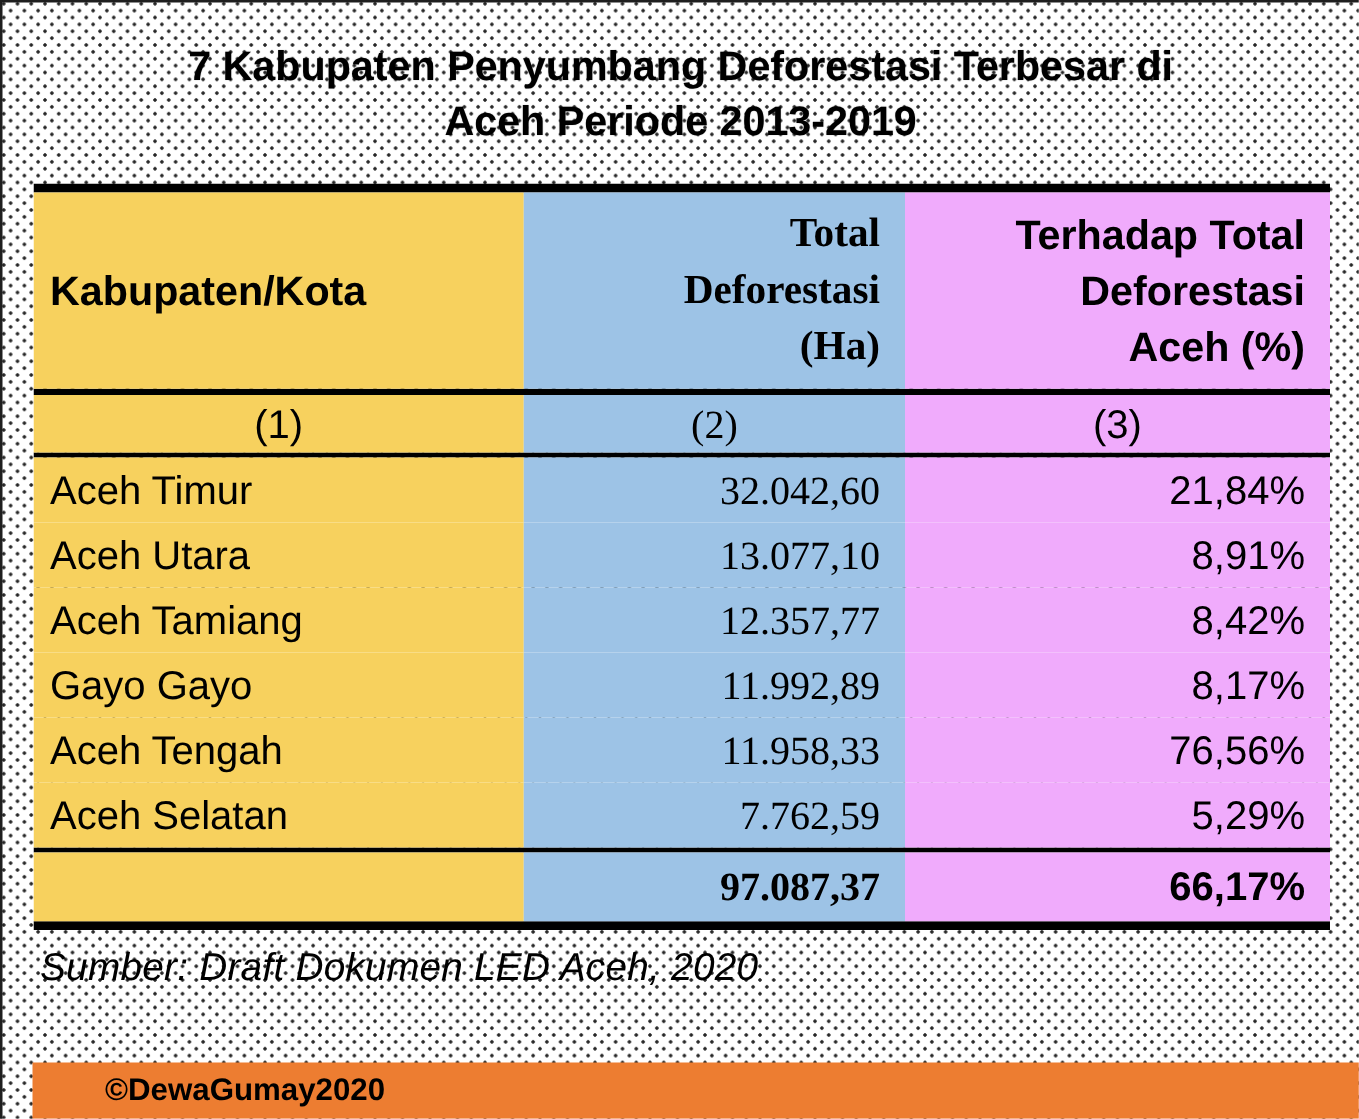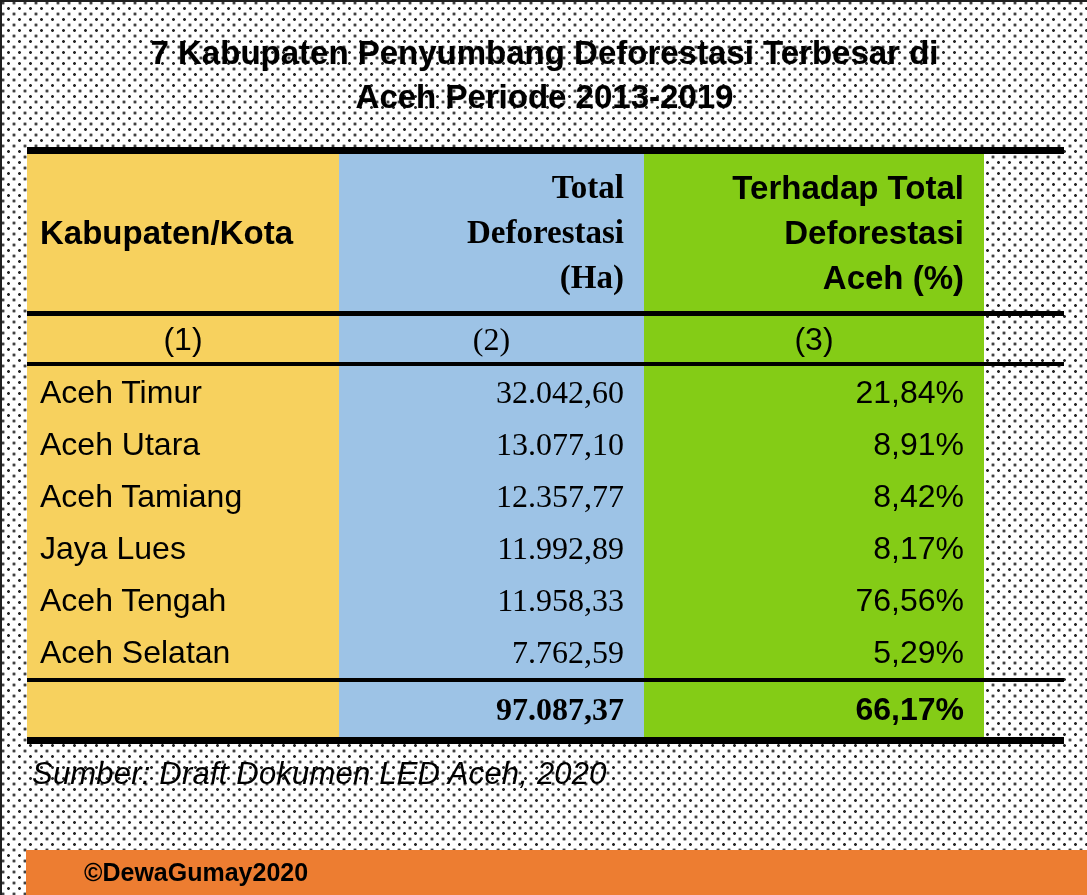--- a/index.html
+++ b/index.html
@@ -31,23 +31,23 @@
     text-shadow: 0 0 1px rgba(0,0,0,0.35);
     border-radius: 29px;
   }
   .datatable {
     margin-left: 25px;
     width: 1037px;
     border-top: 7px solid #000;
     border-bottom: 7px solid #000;
   }
   .trow { display: flex; width: 100%; }
-  .c1 { width: 312px; background: #F7D15E; }
+  .c1 { width: 392px; background: #F7D15E; }
   .c2 { width: 305px; background: #9DC3E6; font-family: Liberation Serif, serif; }
-  .c3 { width: 340px; background: #84cc16; }
+  .c3 { width: 340px; background: #f0abfc; }
   .cell { display: flex; align-items: center; }
   .left  { justify-content: flex-start; padding-left: 13px; text-align: left; }
   .right { justify-content: flex-end; padding-right: 20px; text-align: right; }
   .center { justify-content: center; text-align: center; }
   .header-row { height: 157px; }
   .header-row .cell {
     font-weight: bold;
     font-size: 33px;
     line-height: 45px;
     white-space: pre-line;
@@ -113,21 +113,21 @@
     <div class="c1 cell left">Aceh Utara</div>
     <div class="c2 cell right">13.077,10</div>
     <div class="c3 cell right">8,91%</div>
   </div>
   <div class="trow data-row">
     <div class="c1 cell left">Aceh Tamiang</div>
     <div class="c2 cell right">12.357,77</div>
     <div class="c3 cell right">8,42%</div>
   </div>
   <div class="trow data-row">
-    <div class="c1 cell left">Jaya Lues</div>
+    <div class="c1 cell left">Gayo Gayo</div>
     <div class="c2 cell right">11.992,89</div>
     <div class="c3 cell right">8,17%</div>
   </div>
   <div class="trow data-row">
     <div class="c1 cell left">Aceh Tengah</div>
     <div class="c2 cell right">11.958,33</div>
     <div class="c3 cell right">76,56%</div>
   </div>
   <div class="trow data-row">
     <div class="c1 cell left">Aceh Selatan</div>

